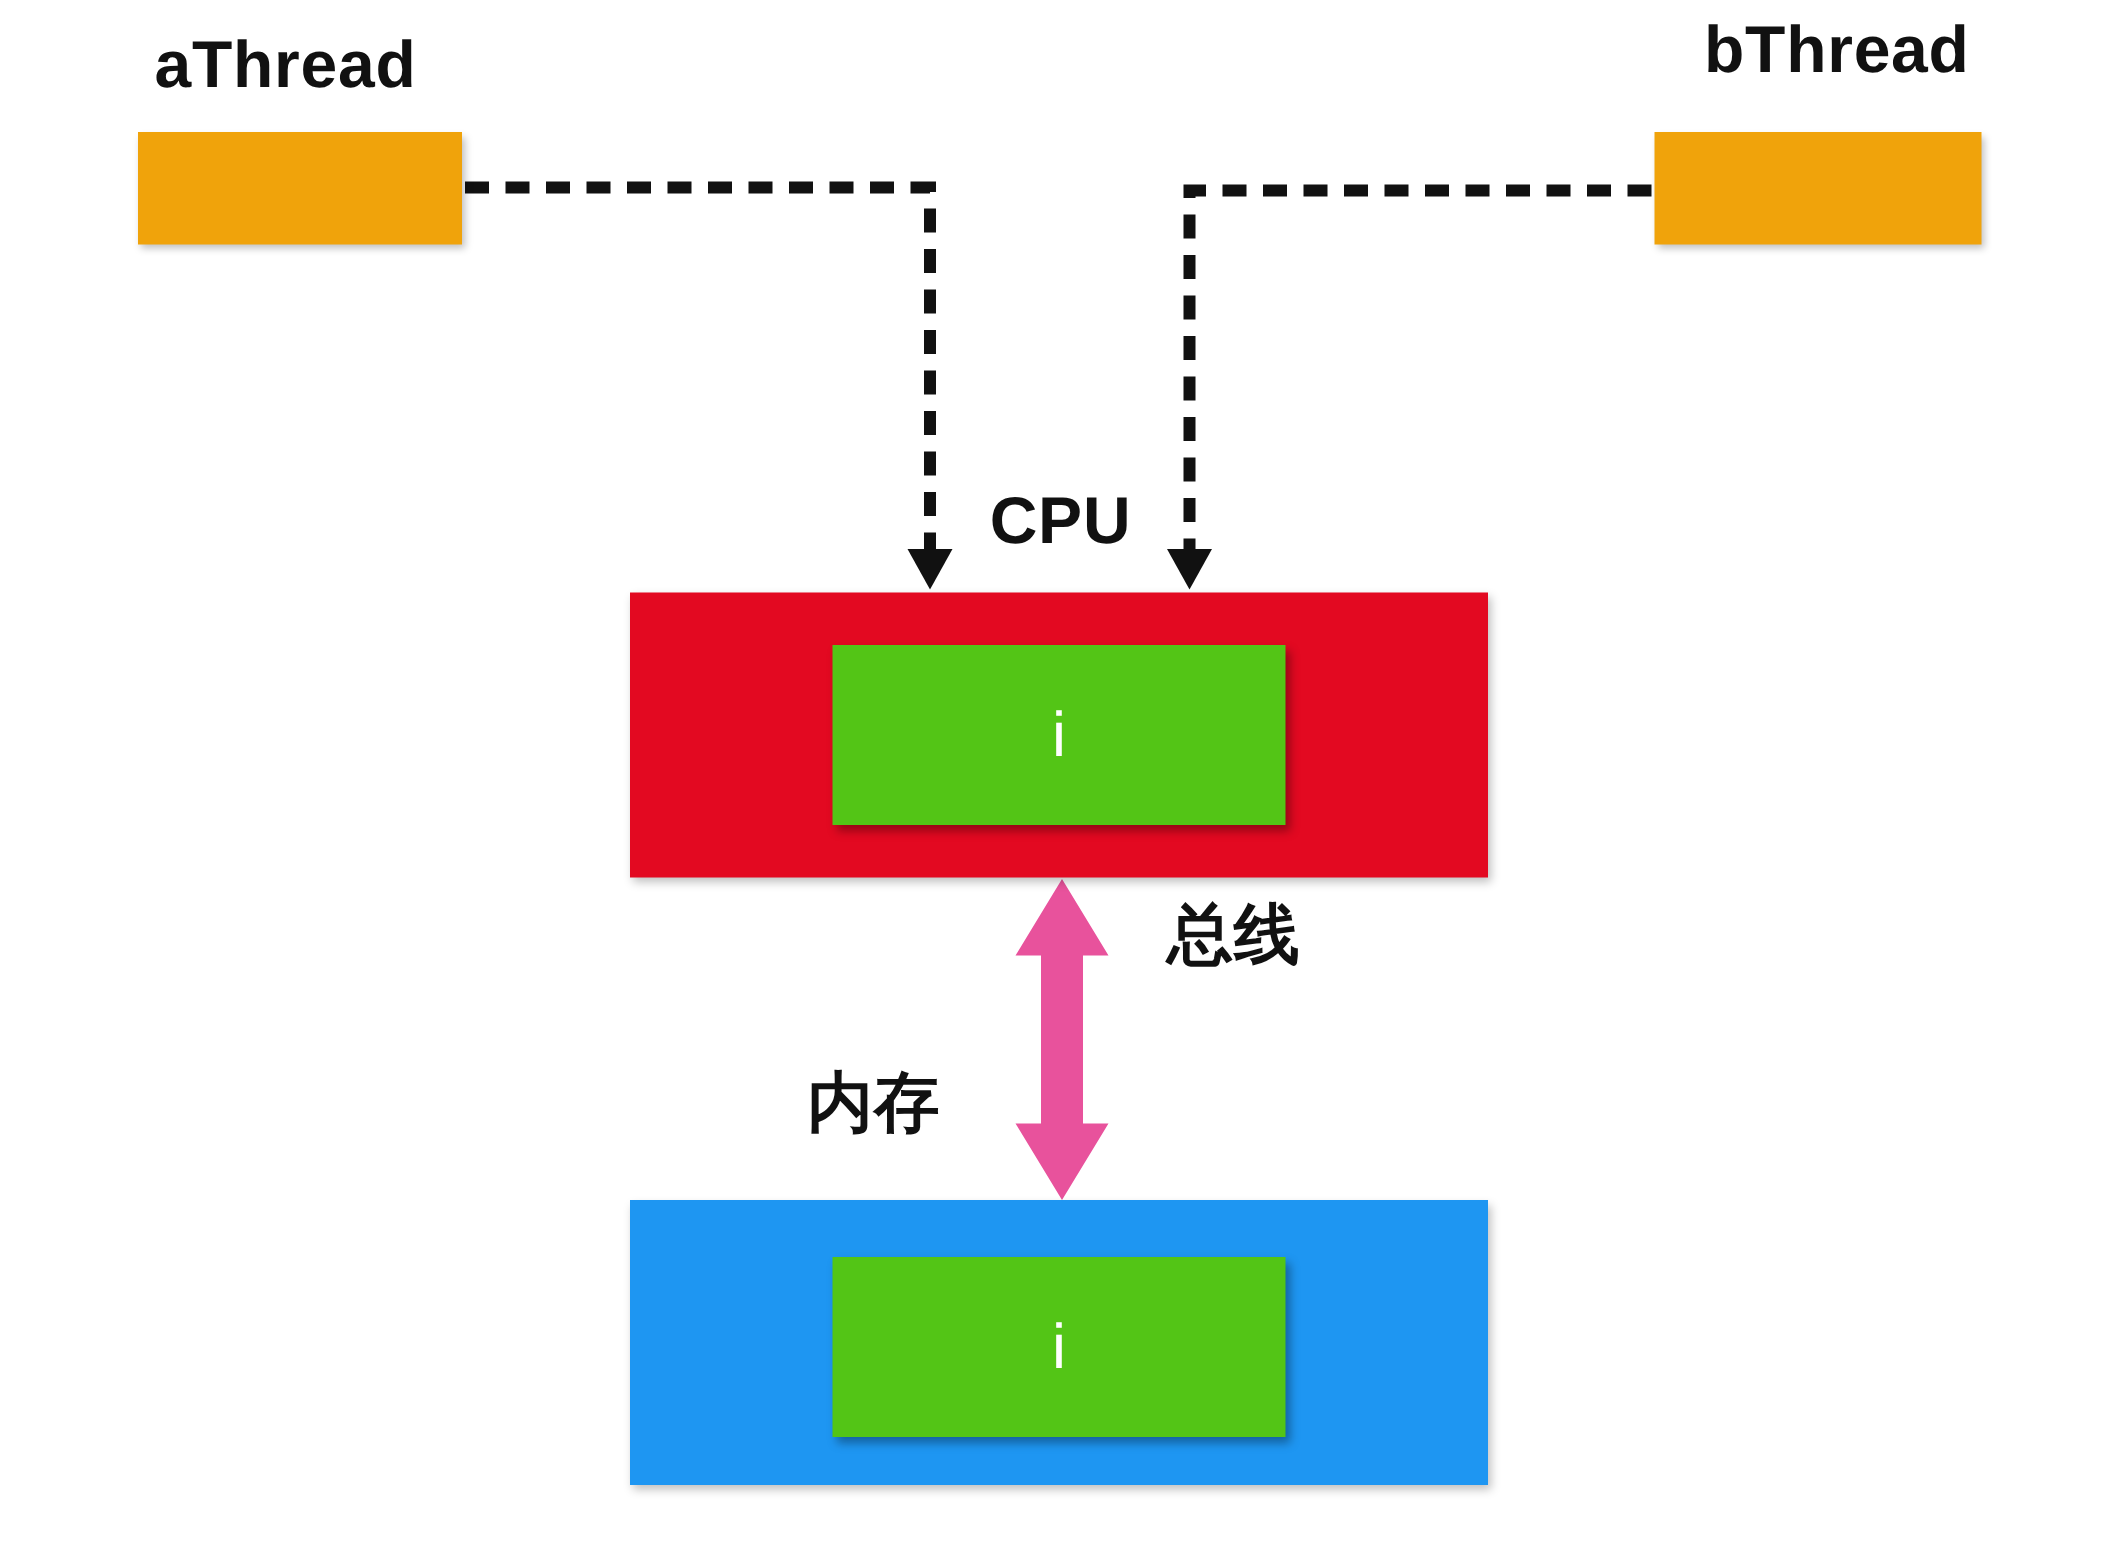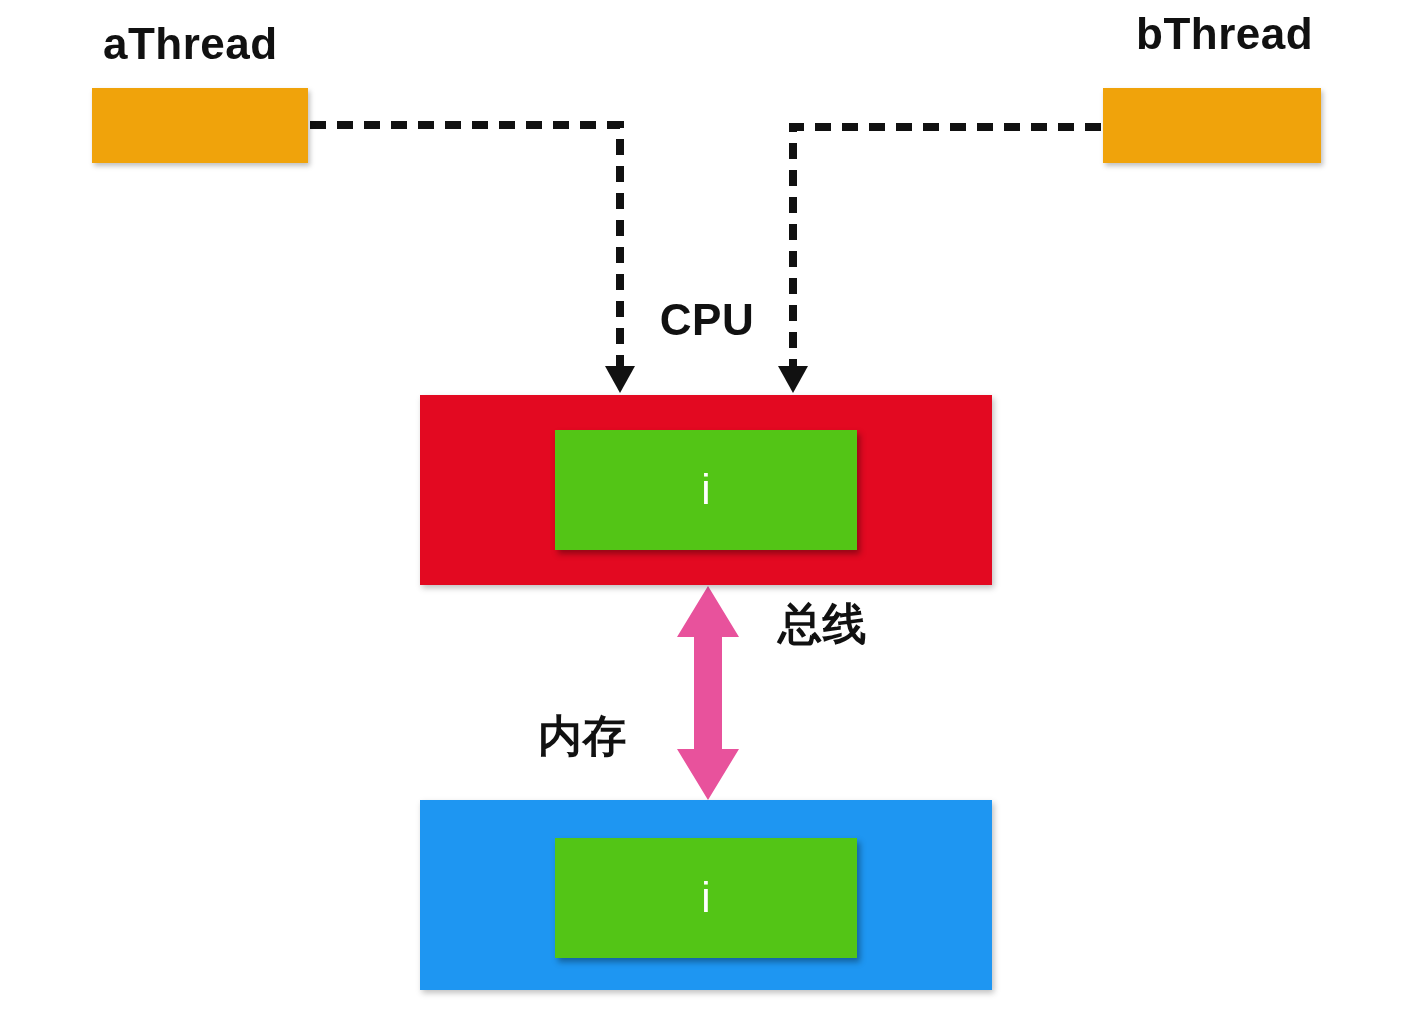--- a/index.html
+++ b/index.html
@@ -91,21 +91,21 @@
     <polygon class="arrowhead" points="778,366 808,366 793,393"></polygon>
     <polygon class="bus-arrow" points="708,586 677,637 694,637 694,749 677,749 708,800 739,749 722,749 722,637 739,637"></polygon>
   </svg>
 
   <div class="label" style="left:103px; top:20px;">aThread</div>
   <div class="box thread-box" style="left:92px; top:88px;"></div>
 
   <div class="label" style="left:1096px; top:10px;margin-left:40px;">bThread</div>
   <div class="box thread-box" style="left:1103px; top:88px; width:218px;"></div>
 
-  <div class="label" style="left:707px; top:296px; transform:translateX(-50%);">CPU</div>
+  <div class="label" style="left:707px; top:324px; transform:translateX(-50%);">CPU</div>
 
   <div class="box cpu-box">
     <div class="var-box" style="top:35px;">
       <span class="var-text">i</span>
     </div>
   </div>
 
   <div class="label" style="left:778px; top:600px;">总线</div>
 
   <div class="label" style="left:538px; top:712px;">内存</div>

